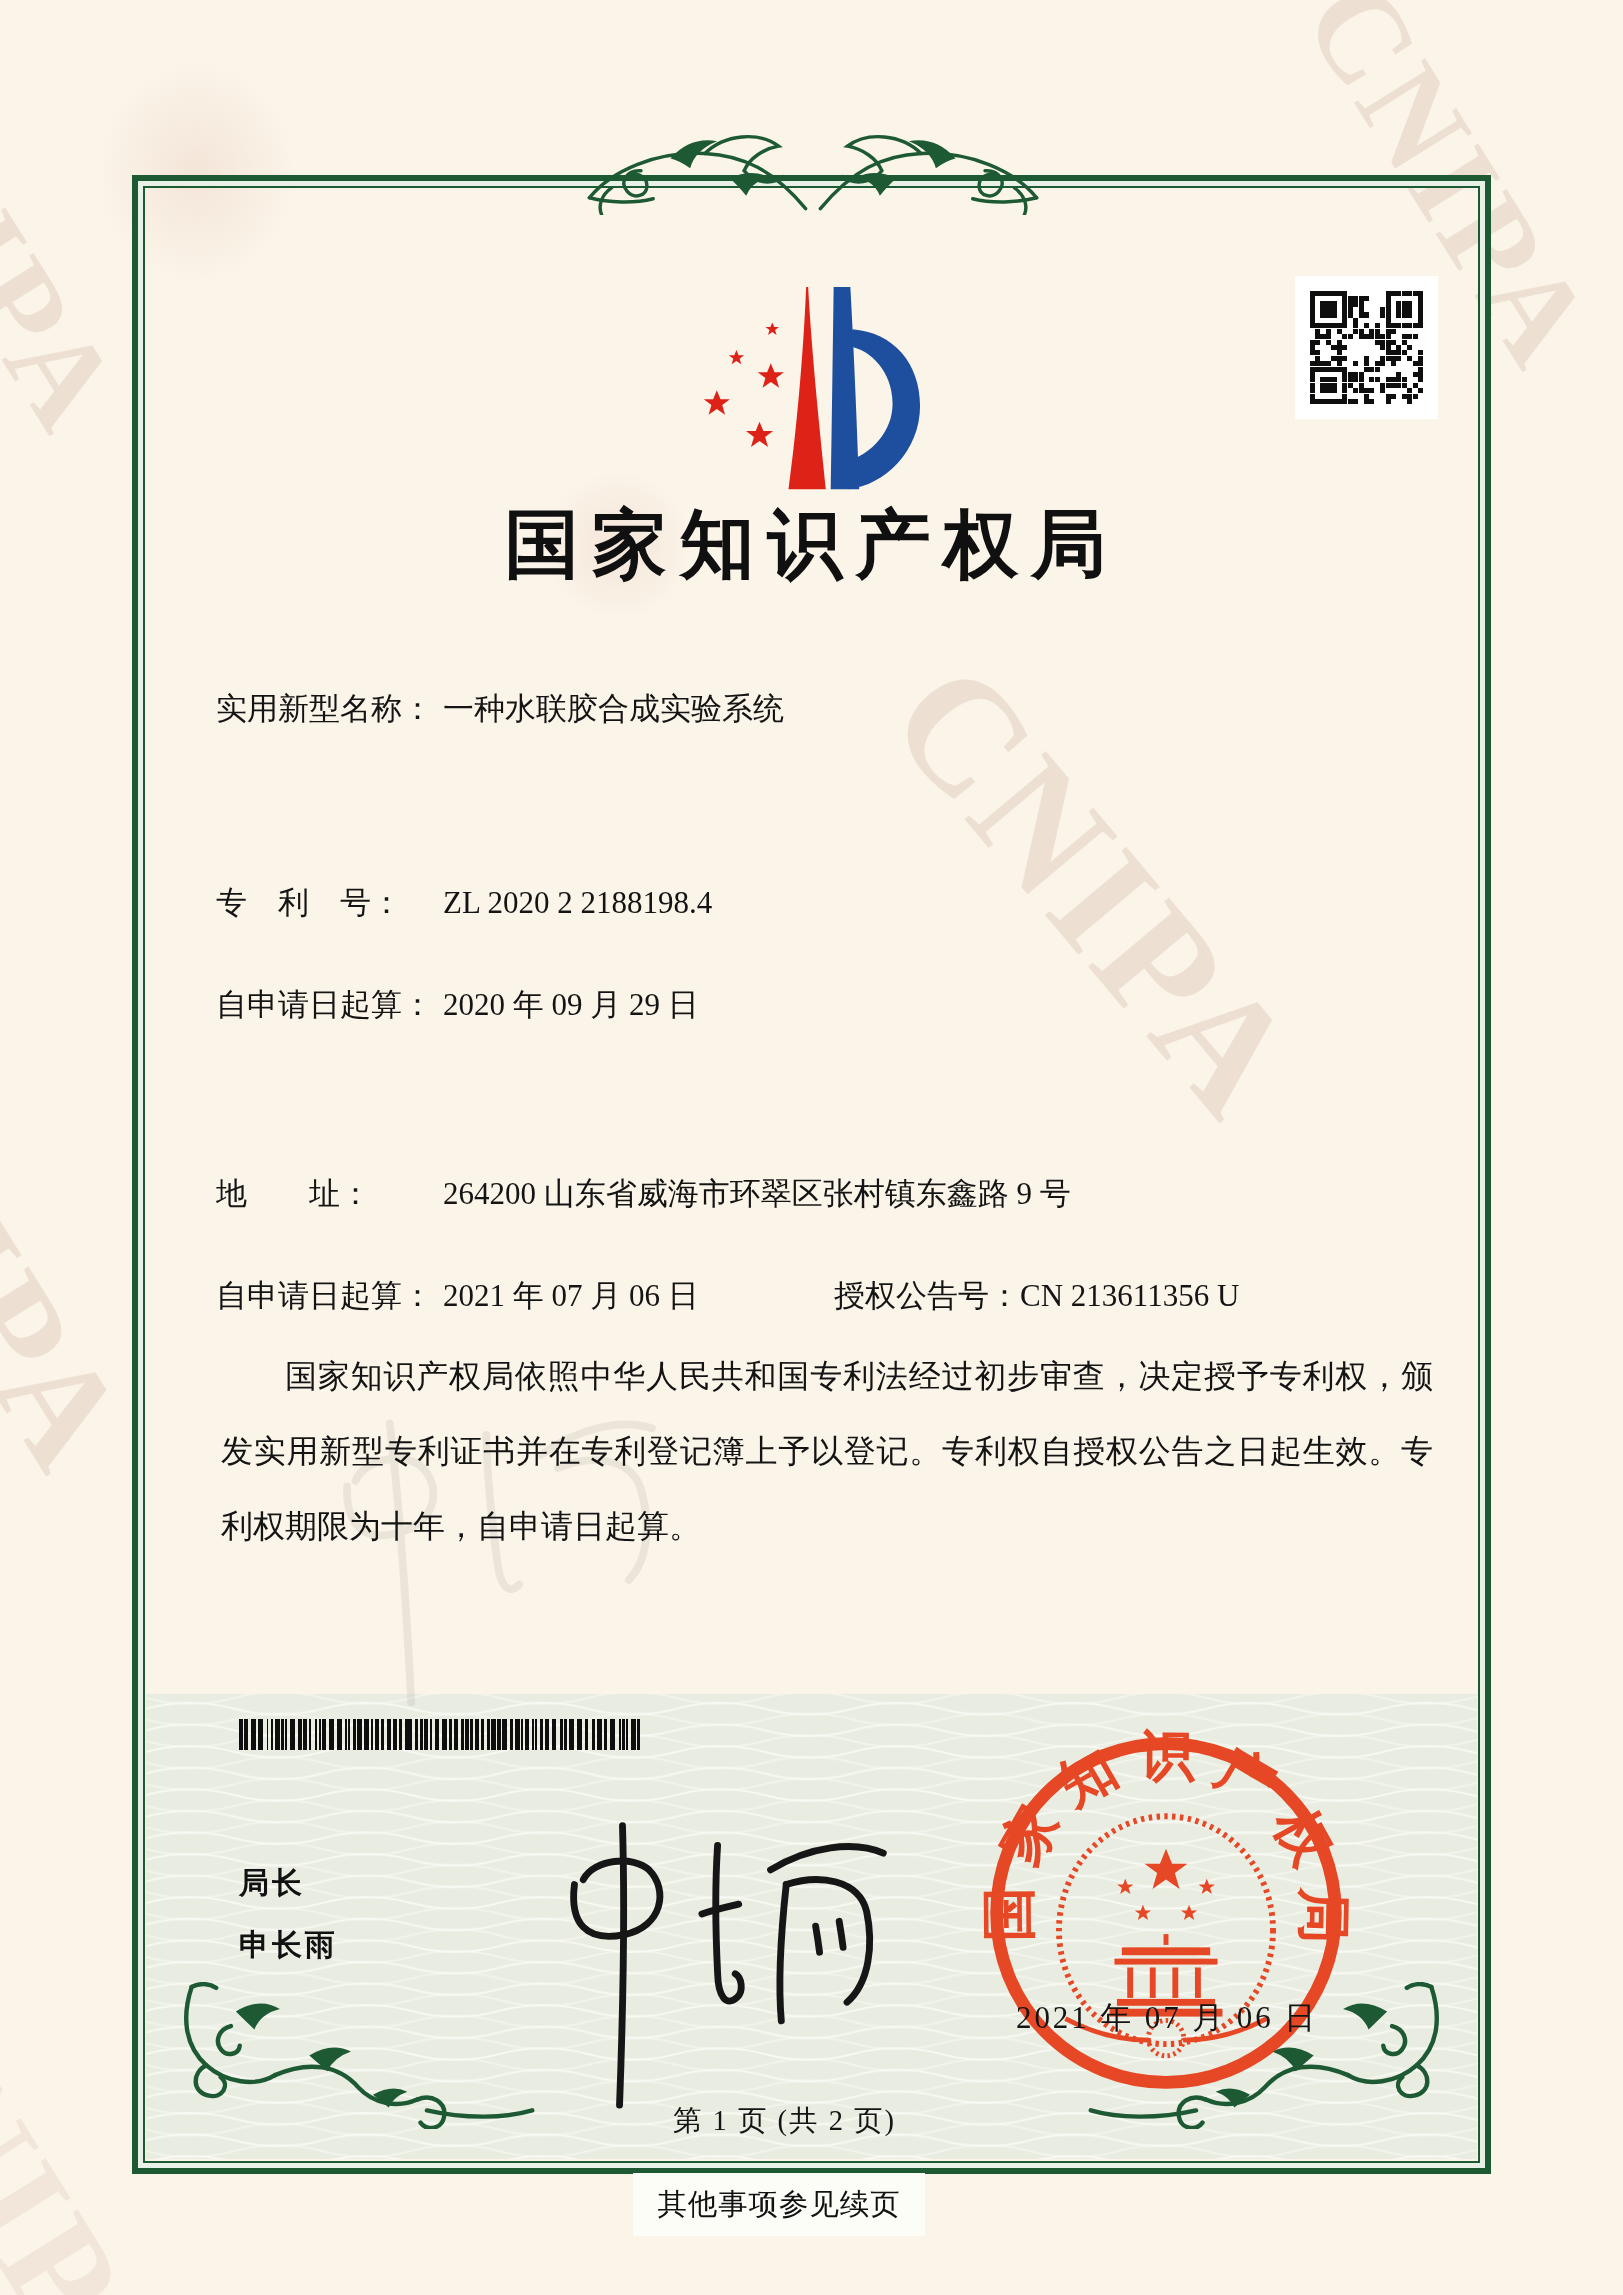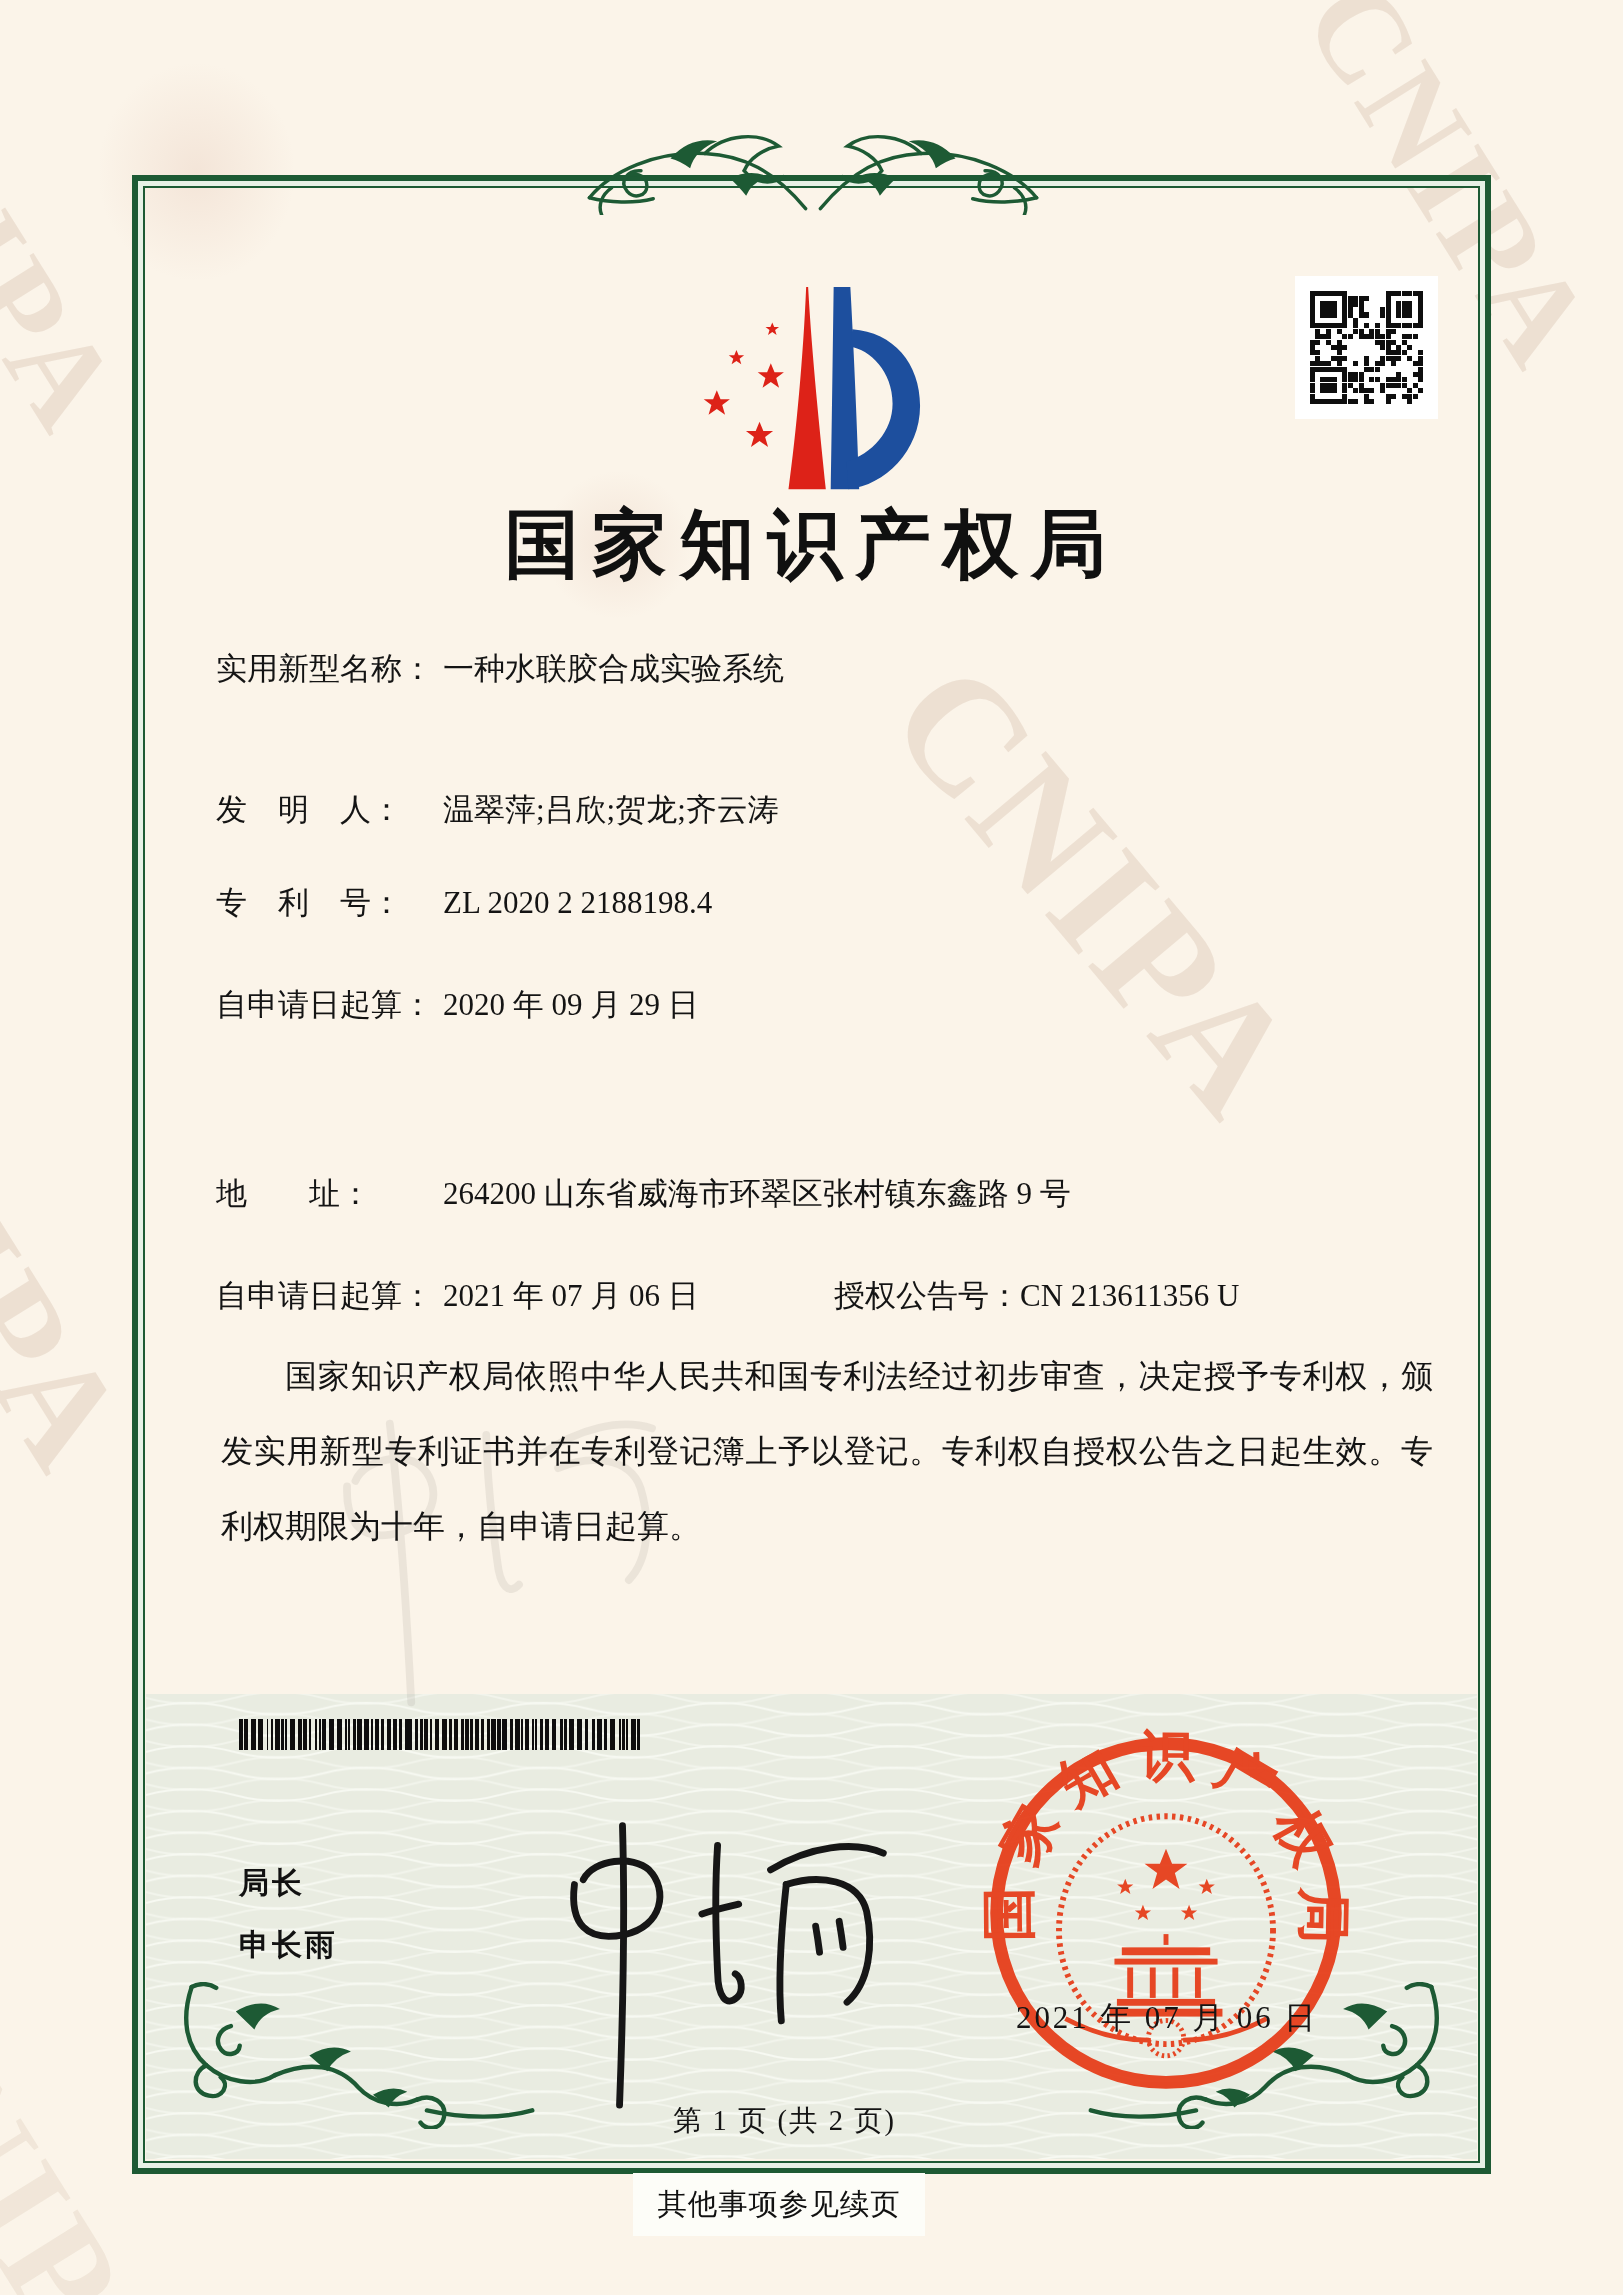--- a/index.html
+++ b/index.html
@@ -437,25 +437,22 @@
         <i style="left:43px;top:108px"></i>
         <i style="left:54px;top:108px"></i>
         <i style="left:59px;top:108px"></i>
         <i style="left:76px;top:108px"></i>
         <i style="left:97px;top:108px"></i>
       </div>
   </div>
 
   <div class="title">国家知识产权局</div>
 
-  <div class="row" style="top:648px;">
+  <div class="row" style="top:688px;">
     <span class="lab">实用新型名称：</span><span class="val">一种水联胶合成实验系统</span>
-  </div>
-  <div class="row" style="top:789px;">
-    <span class="lab">发　明　人：</span><span class="val">温翠萍;吕欣;贺龙;齐云涛</span>
   </div>
   <div class="row" style="top:882px;">
     <span class="lab">专　利　号：</span><span class="val">ZL 2020 2 2188198.4</span>
   </div>
   <div class="row" style="top:984px;">
     <span class="lab">自申请日起算：</span><span class="val">2020 年 09 月 29 日</span>
   </div>
   <div class="row" style="top:1173px;">
     <span class="lab">地　　址：</span><span class="val">264200 山东省威海市环翠区张村镇东鑫路 9 号</span>
   </div>

